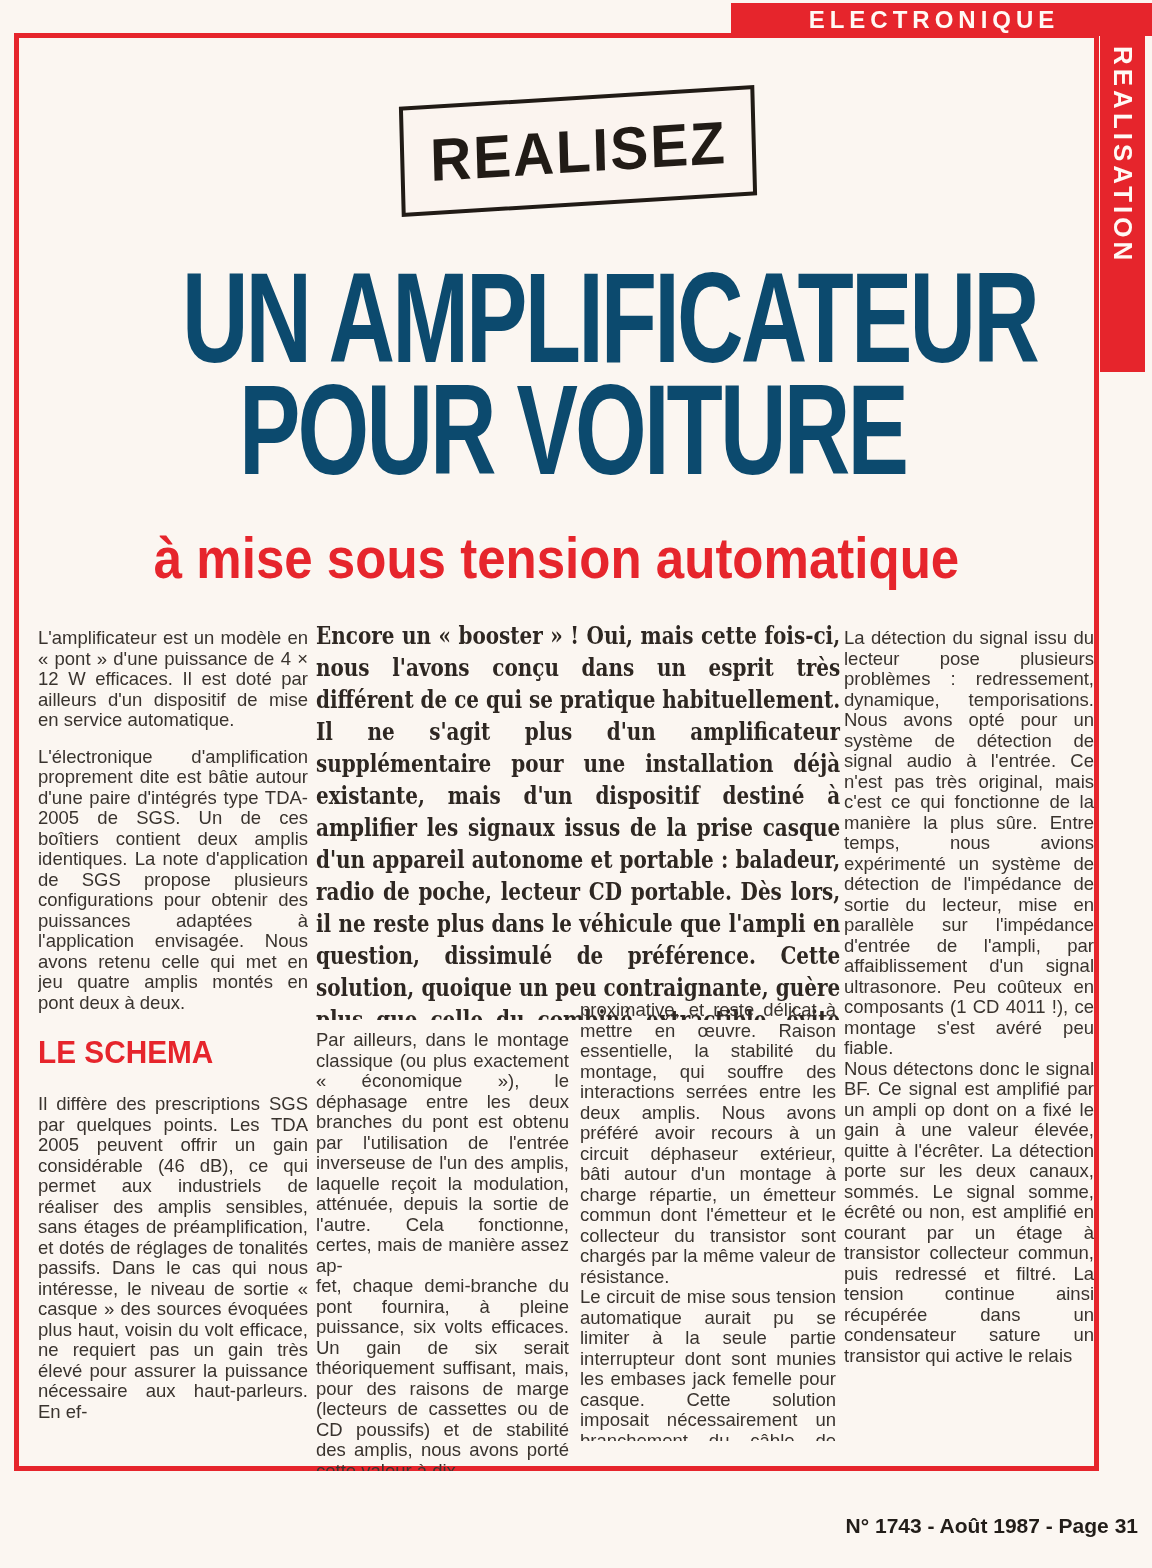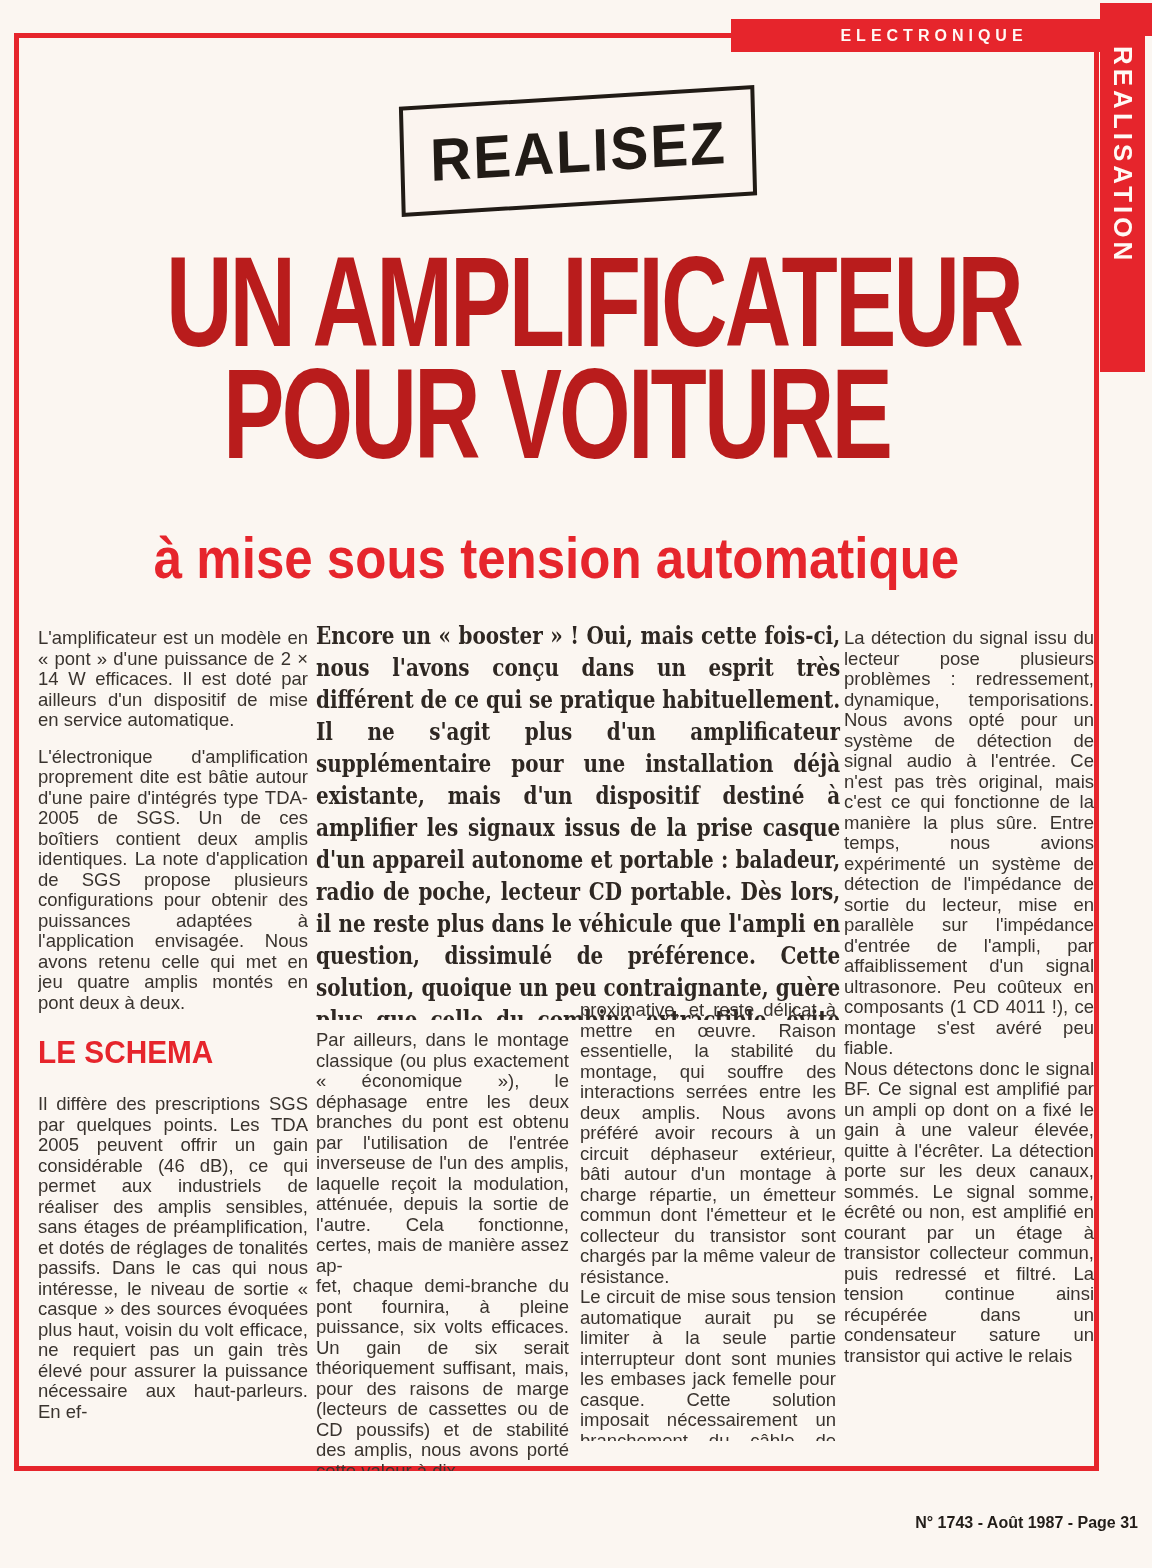--- a/index.html
+++ b/index.html
@@ -16,21 +16,21 @@
   .frame{
     position:absolute;left:14px;top:33px;width:1085px;height:1438px;
     border:5px solid #e6252c;
     box-sizing:border-box;
   }
   
   .banner{
     position:absolute;left:731px;top:3px;width:406px;height:33px;
     background:#e6252c;color:#fff9f5;
     display:flex;align-items:center;justify-content:center;
-    font-weight:bold;font-size:16px;letter-spacing:5px;margin-top:16px;
+    font-weight:bold;font-size:24px;letter-spacing:5px;
   }
   .corner-block{
     position:absolute;left:1100px;top:3px;width:52px;height:33px;
     background:#e6252c;
   }
   
   .side-tab{
     position:absolute;left:1100px;top:36px;width:45px;height:336px;
     background:#e6252c;color:#fff9f5;
     display:flex;justify-content:center;
@@ -48,23 +48,23 @@
     transform:rotate(-3.5deg) skewX(-2deg);
     display:flex;align-items:center;justify-content:center;
     box-sizing:border-box;
   }
   .badge span{
     font-weight:bold;font-size:60px;color:#211b16;letter-spacing:2px;
     transform:scaleX(0.95);
   }
   
   .title{
-    position:absolute;left:14px;top:246px;width:1085px;margin:0;
+    position:absolute;left:14px;top:246px;width:1085px;margin:16px;
     text-align:center;
-    color:#b91c1c;
+    color:#0c4a6e;
     font-weight:bold;
   }
   .tline{
     display:block;
     font-size:128px;line-height:112px;
     letter-spacing:-4px;
     transform:scaleX(0.72);
     transform-origin:50% 50%;
     white-space:nowrap;
   }
@@ -102,21 +102,21 @@
     transform:scaleX(0.832);transform-origin:top left;
     font-family:"DejaVu Serif",serif;
     font-weight:bold;
     font-size:24px;line-height:32px;
     color:#2e2722;
     text-align:justify;
     overflow:hidden;
   }
   .footer{
     position:absolute;right:14px;top:1514px;
-    font-weight:bold;font-size:16px;color:#221d19;
+    font-weight:bold;font-size:21px;color:#221d19;
   }
 </style>
 </head>
 <body>
 
 <div class="page">
 
   <div class="frame"></div>
 
   <div class="banner">
@@ -133,21 +133,21 @@
   </div>
 
   <h1 class="title">
     <span class="tline">UN AMPLIFICATEUR</span>
     <span class="tline">POUR VOITURE</span>
   </h1>
 
   <div class="subtitle">à mise sous tension automatique</div>
 
   <div class="col" id="col1">
-    <p class="gap">L'amplificateur est un modèle en « pont » d'une puissance de 2 × 14 W efficaces. Il est doté par ailleurs d'un dispositif de mise en service automatique.</p>
+    <p class="gap">L'amplificateur est un modèle en « pont » d'une puissance de 4 × 12 W efficaces. Il est doté par ailleurs d'un dispositif de mise en service automatique.</p>
     <p class="gap">L'électronique d'amplification proprement dite est bâtie autour d'une paire d'intégrés type TDA-2005 de SGS. Un de ces boîtiers contient deux amplis identiques. La note d'application de SGS propose plusieurs configurations pour obtenir des puissances adaptées à l'application envisagée. Nous avons retenu celle qui met en jeu quatre amplis montés en pont deux à deux.</p>
     <div class="schema-heading">LE SCHEMA</div>
     <p>Il diffère des prescriptions SGS par quelques points. Les TDA 2005 peuvent offrir un gain considérable (46 dB), ce qui permet aux industriels de réaliser des amplis sensibles, sans étages de préamplification, et dotés de réglages de tonalités passifs. Dans le cas qui nous intéresse, le niveau de sortie « casque » des sources évoquées plus haut, voisin du volt efficace, ne requiert pas un gain très élevé pour assurer la puissance nécessaire aux haut-parleurs. En ef-</p>
   </div>
 
   <div class="lead">Encore un « booster » ! Oui, mais cette fois-ci, nous l'avons conçu dans un esprit très différent de ce qui se pratique habituellement. Il ne s'agit plus d'un amplificateur supplémentaire pour une installation déjà existante, mais d'un dispositif destiné à amplifier les signaux issus de la prise casque d'un appareil autonome et portable : baladeur, radio de poche, lecteur CD portable. Dès lors, il ne reste plus dans le véhicule que l'ampli en question, dissimulé de préférence. Cette solution, quoique un peu contraignante, guère plus que celle du combiné extractible, évite quelques désagréments bien connus...</div>
 
   <div class="col" id="col2">
     <p>Par ailleurs, dans le montage classique (ou plus exactement « économique »), le déphasage entre les deux branches du pont est obtenu par l'utilisation de l'entrée inverseuse de l'un des amplis, laquelle reçoit la modulation, atténuée, depuis la sortie de l'autre. Cela fonctionne, certes, mais de manière assez ap-</p>
     <p>fet, chaque demi-branche du pont fournira, à pleine puissance, six volts efficaces. Un gain de six serait théoriquement suffisant, mais, pour des raisons de marge (lecteurs de cassettes ou de CD poussifs) et de stabilité des amplis, nous avons porté cette valeur à dix.</p>

